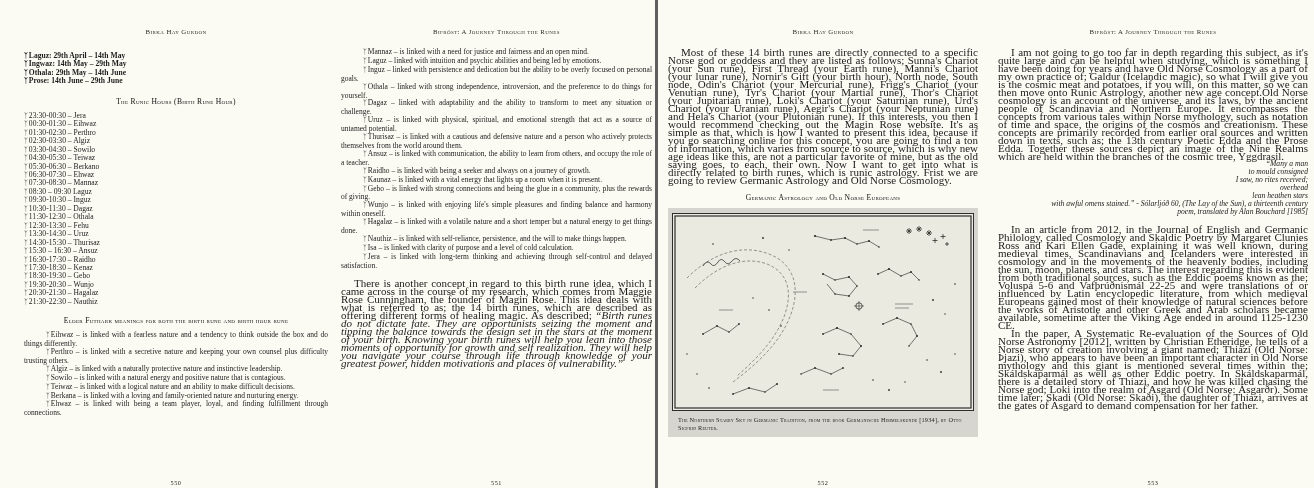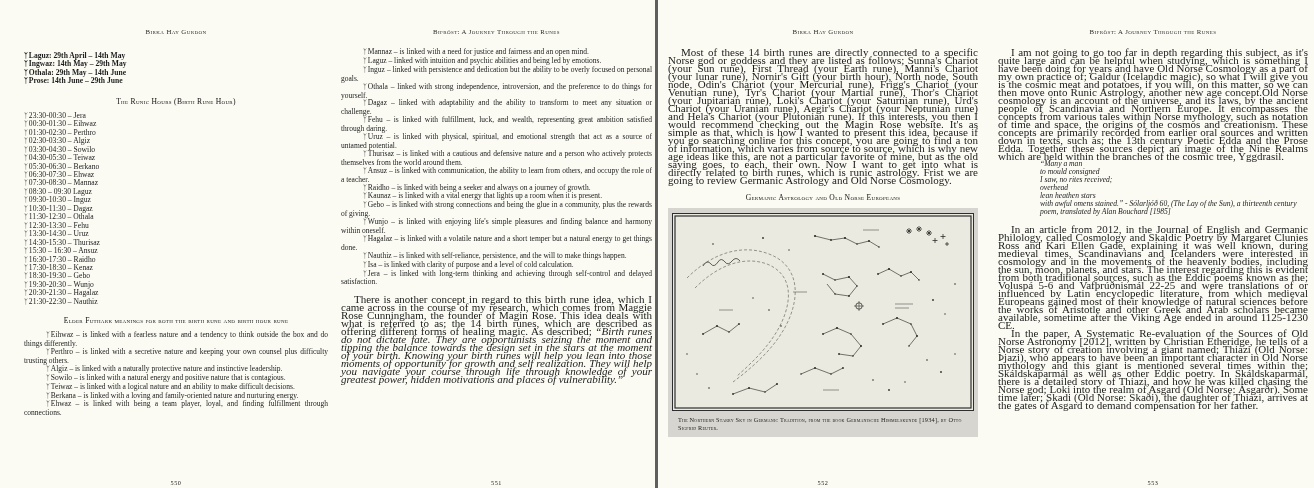--- a/index.html
+++ b/index.html
@@ -34,21 +34,21 @@
     font-size:11px;line-height:8px;text-align:justify;text-indent:13px;
     margin:0 0 0 0;
   }
   .para + .para{margin-top:0;}
   .gap-m{height:9px;}
   .italic{font-style:italic;}
   .poem{
     font-style:italic;font-size:7.5px;line-height:8px;
     margin-left:42px;text-align:left;
   }
-  .poem .line{white-space:normal;line-height:8px;}
+  .poem .line{white-space:normal;line-height:8px;text-align:right;}
   .page-number{
     position:absolute;top:455px;left:0;right:0;text-align:center;
     font-size:6.2px;color:#222;letter-spacing:.5px;
   }
   .figure-block{
     margin-top:4px;background:#d6d5cf;padding:5px 4px 6px 4px;
   }
   .star-map{display:block;width:100%;height:198px;background:#ebeae1;
     border:1px solid #2e2e2e;box-sizing:border-box;}
   .figure-caption{
@@ -110,21 +110,20 @@
 
 <div class="col" style="left:341px;width:311px;">
   <div class="running-head">Bifröst: A Journey Through the Runes</div>
   <div class="content" style="top:24px;">
     <div>
         <div class="line meaning"><span class="bullet">ᛉ</span>Mannaz – is linked with a need for justice and fairness and an open mind.</div>
         <div class="line meaning"><span class="bullet">ᛉ</span>Laguz – linked with intuition and psychic abilities and being led by emotions.</div>
         <div class="line meaning"><span class="bullet">ᛉ</span>Inguz – linked with persistence and dedication but the ability to be overly focused on personal goals.</div>
         <div class="line meaning"><span class="bullet">ᛉ</span>Othala – linked with strong independence, introversion, and the preference to do things for yourself.</div>
         <div class="line meaning"><span class="bullet">ᛉ</span>Dagaz – linked with adaptability and the ability to transform to meet any situation or challenge.</div>
-        <div class="line meaning"><span class="bullet">ᛉ</span>Fehu – is linked with fulfillment, luck, and wealth, representing great ambition satisfied through daring.</div>
         <div class="line meaning"><span class="bullet">ᛉ</span>Uruz – is linked with physical, spiritual, and emotional strength that act as a source of untamed potential.</div>
         <div class="line meaning"><span class="bullet">ᛉ</span>Thurisaz – is linked with a cautious and defensive nature and a person who actively protects themselves from the world around them.</div>
         <div class="line meaning"><span class="bullet">ᛉ</span>Ansuz – is linked with communication, the ability to learn from others, and occupy the role of a teacher.</div>
         <div class="line meaning"><span class="bullet">ᛉ</span>Raidho – is linked with being a seeker and always on a journey of growth.</div>
         <div class="line meaning"><span class="bullet">ᛉ</span>Kaunaz – is linked with a vital energy that lights up a room when it is present.</div>
         <div class="line meaning"><span class="bullet">ᛉ</span>Gebo – is linked with strong connections and being the glue in a community, plus the rewards of giving.</div>
         <div class="line meaning"><span class="bullet">ᛉ</span>Wunjo – is linked with enjoying life's simple pleasures and finding balance and harmony within oneself.</div>
         <div class="line meaning"><span class="bullet">ᛉ</span>Hagalaz – is linked with a volatile nature and a short temper but a natural energy to get things done.</div>
         <div class="line meaning"><span class="bullet">ᛉ</span>Nauthiz – is linked with self-reliance, persistence, and the will to make things happen.</div>
         <div class="line meaning"><span class="bullet">ᛉ</span>Isa – is linked with clarity of purpose and a level of cold calculation.</div>

